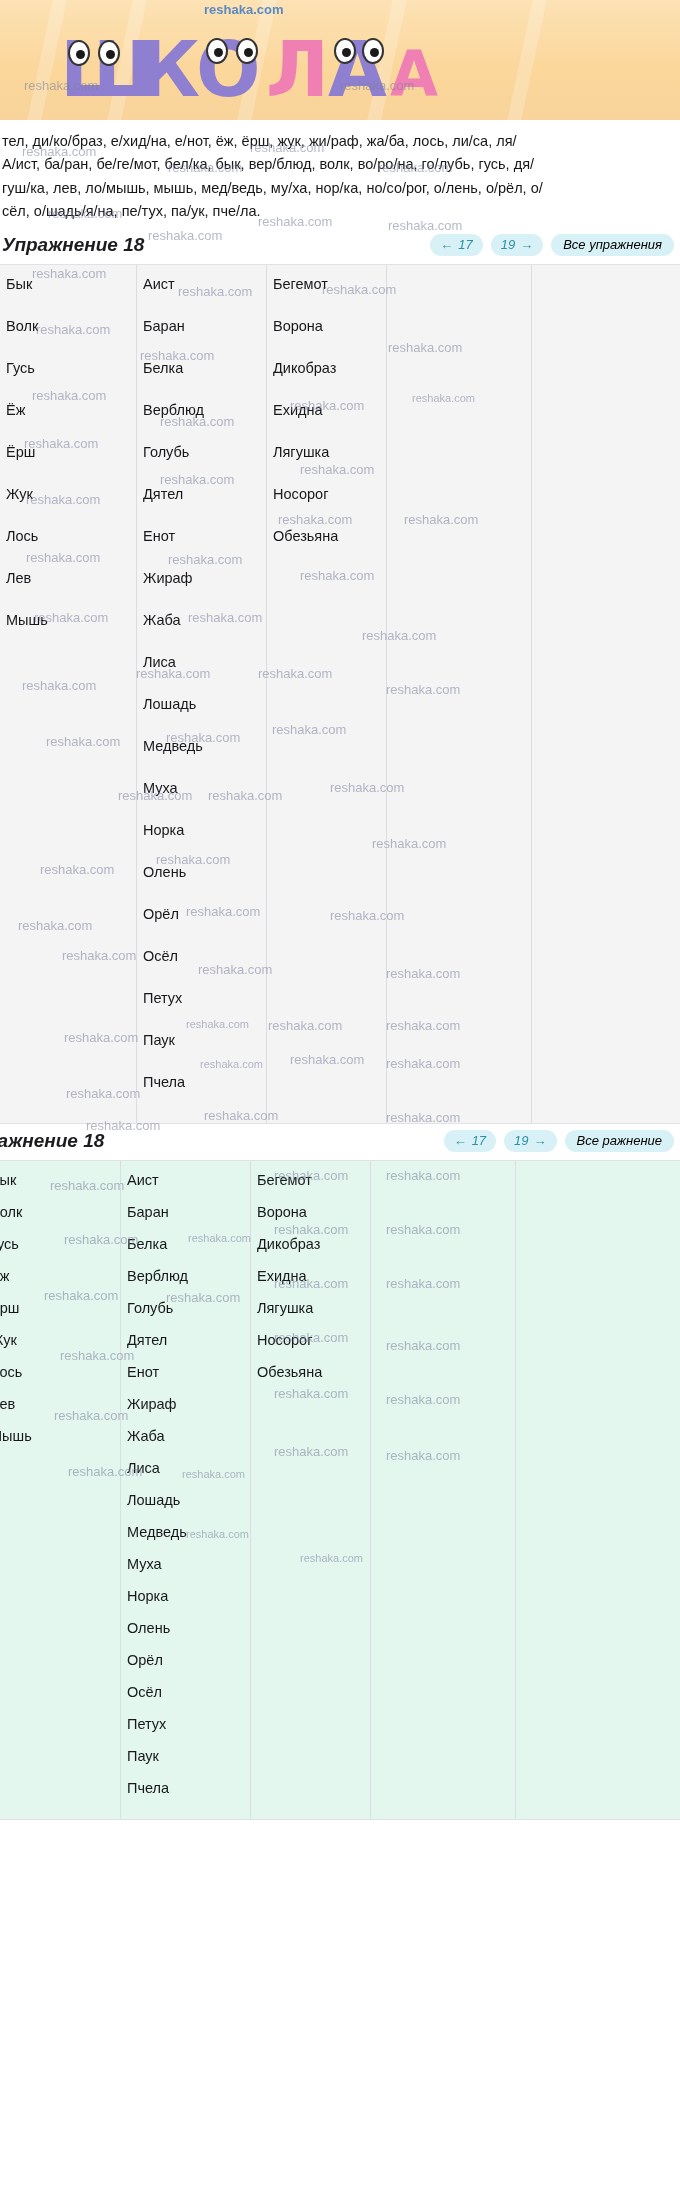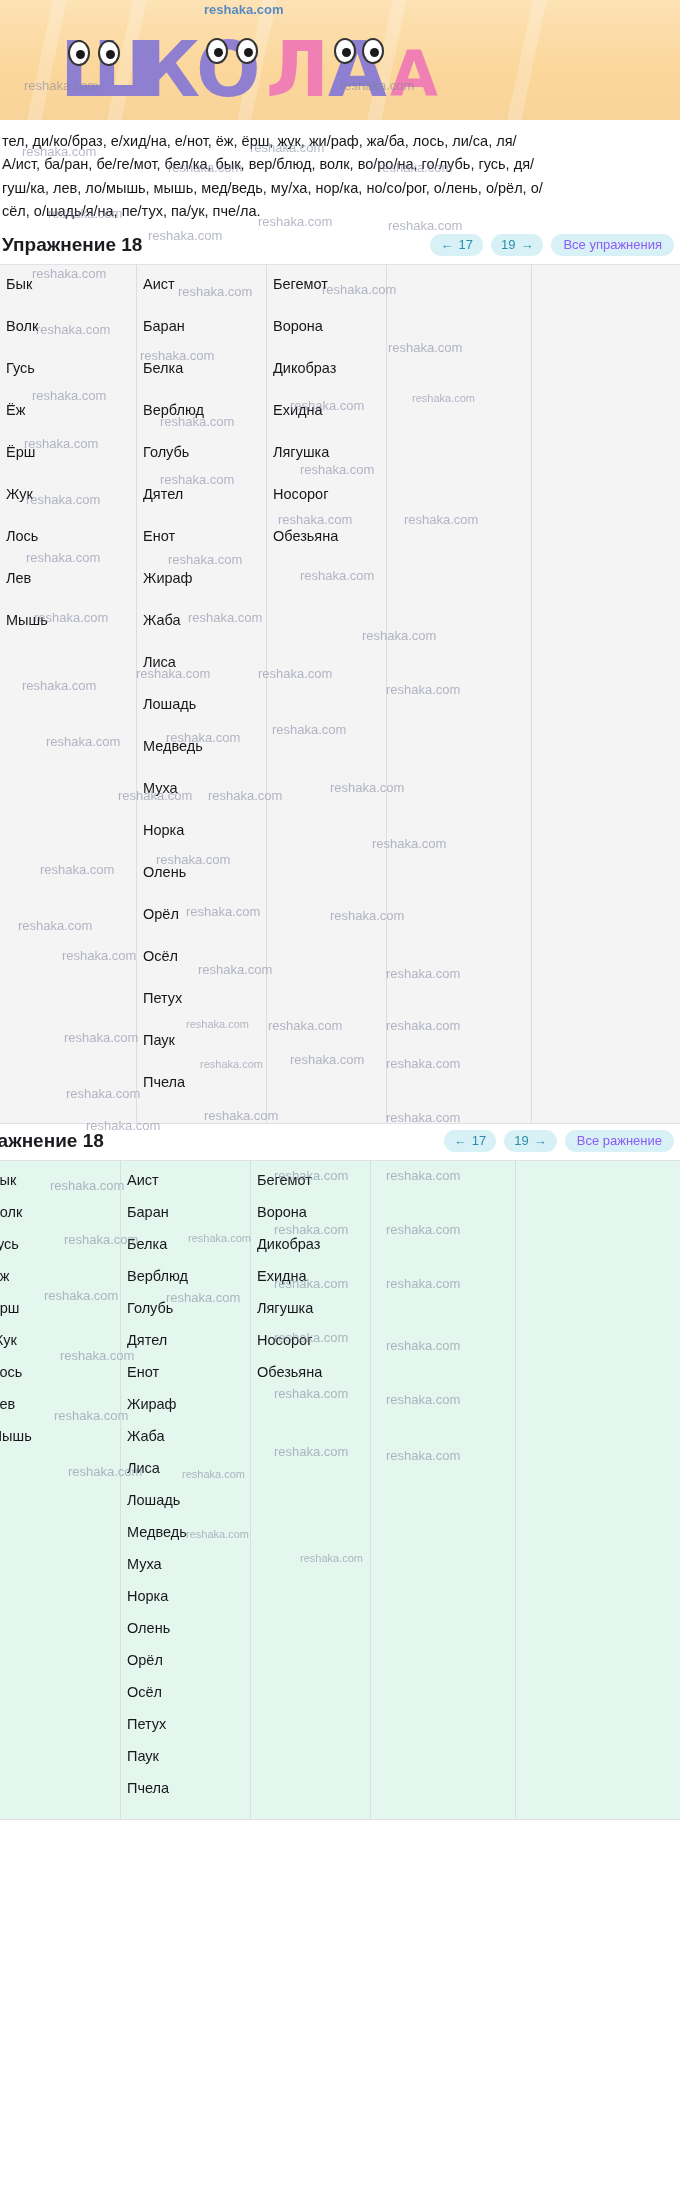--- a/index.html
+++ b/index.html
@@ -90,20 +90,21 @@
   }
   .intro p { margin: 0; }
 
   
   .ex-head {
     position: relative;
     display: flex;
     align-items: flex-end;
     padding: 6px 6px 8px 2px;
     min-height: 34px;
+    font-style: italic;
   }
   .ex-title {
     font-size: 19px;
     font-weight: bold;
     color: #1c1c20;
     white-space: nowrap;
   }
   .nav {
     margin-left: auto;
     display: flex;
@@ -116,21 +117,21 @@
     justify-content: center;
     gap: 5px;
     height: 22px;
     padding: 0 10px;
     border-radius: 11px;
     background: #d8f1f6;
     color: #2b8fa8;
     font-size: 13px;
     white-space: nowrap;
   }
-  .pill.wide { padding: 0 12px; color: #8b5cf6; }
+  .pill.wide { padding: 0 12px; color: #000000; }
   .arrow { font-size: 13px; line-height: 1; }
 
   
   .table {
     position: relative;
     display: grid;
     grid-template-columns: 137px 130px 120px 145px 148px;
     border-top: 1px solid #e2e2e6;
     border-bottom: 1px solid #e2e2e6;
   }

